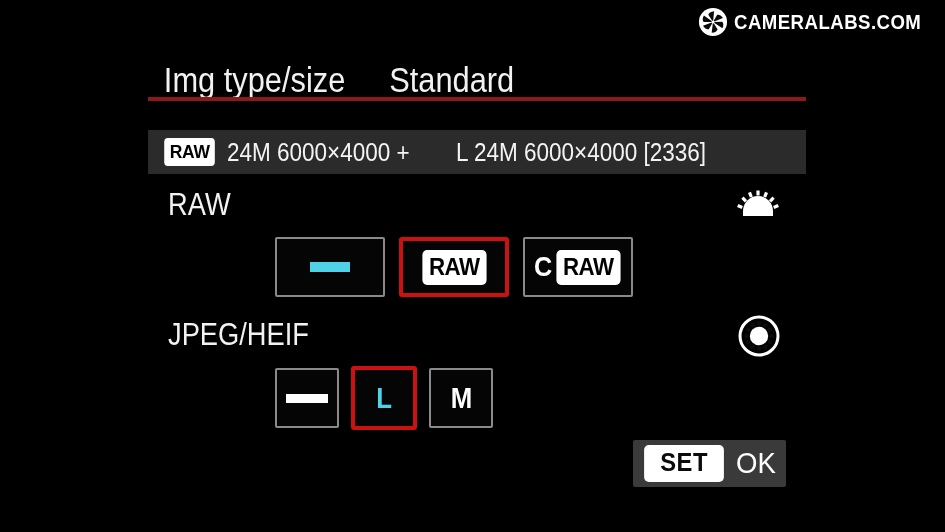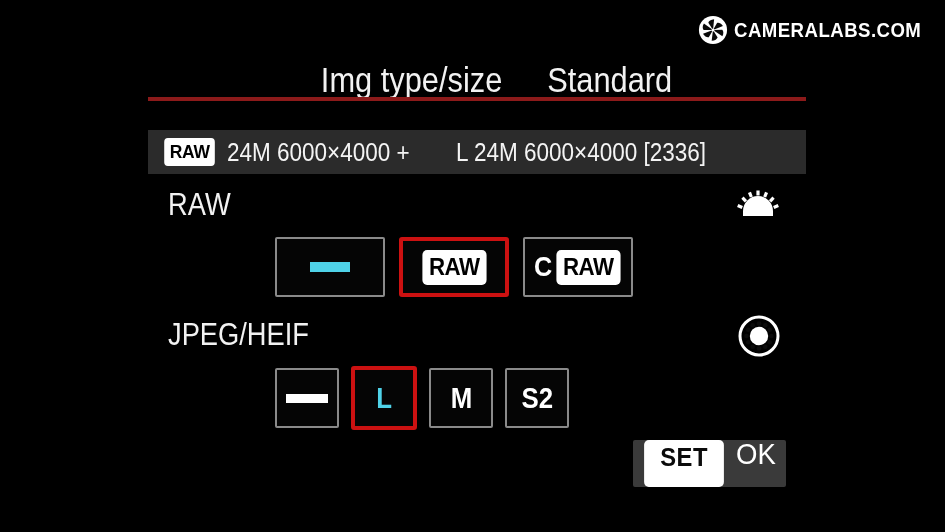--- a/index.html
+++ b/index.html
@@ -19,44 +19,43 @@
 
   
   #watermark {
     position: absolute;
     top: 6px;
     right: 10px;
     display: flex;
     align-items: center;
     gap: 6px;
     height: 32px;
-    margin-top: 8px;
   }
   #watermark .aperture-icon { display: block; width: 30px; height: 30px; }
   #watermark .wm-text {
     font-family: "Liberation Sans", sans-serif;
     font-size: 20px;
     font-weight: bold;
     letter-spacing: 0.5px;
     color: #ffffff;
     transform: scaleX(0.93);
     transform-origin: left center;
     white-space: nowrap;
   }
 
   
   #menu-header {
     position: absolute;
-    left: 160px;
+    left: 148px;
     top: 47px;
     width: 658px;
     height: 50px;
     display: flex;
     align-items: flex-end;
-    justify-content: center;
+    justify-content: flex-start;
   }
   #menu-header .h-title,
   #menu-header .h-value {
     font-size: 35px;
     font-weight: 400;
     line-height: 1;
     color: #f2f2f2;
     transform: scaleX(0.88);
     white-space: nowrap;
   }
@@ -187,20 +186,21 @@
   .opt-text.cyan { color: #4fd2e8; }
 
   
   #set-ok-button {
     position: absolute;
     left: 633px;
     top: 440px;
     height: 47px;
     background: #3a3a3a;
     display: flex;
+    align-items: center;
     padding: 0 9px;
     box-sizing: border-box;
     border-radius: 2px;
   }
   #set-ok-button .set-chip {
     background: #ffffff;
     color: #0b0b0b;
     border-radius: 5px;
     font-size: 25px;
     font-weight: bold;
@@ -314,22 +314,19 @@
 
   <div class="opt-btn selected">
     <span class="opt-text cyan">L</span>
   </div>
 
   <div class="opt-btn">
     <span class="opt-text">M</span>
   </div>
 
 
-  <div class="opt-btn">
-    <span class="opt-text">S2</span>
-  </div>
 
 </div>
 
 <div id="set-ok-button">
   <span class="set-chip">SET</span>
   <span class="ok-text">OK</span>
 </div>
 
 </body></html>

